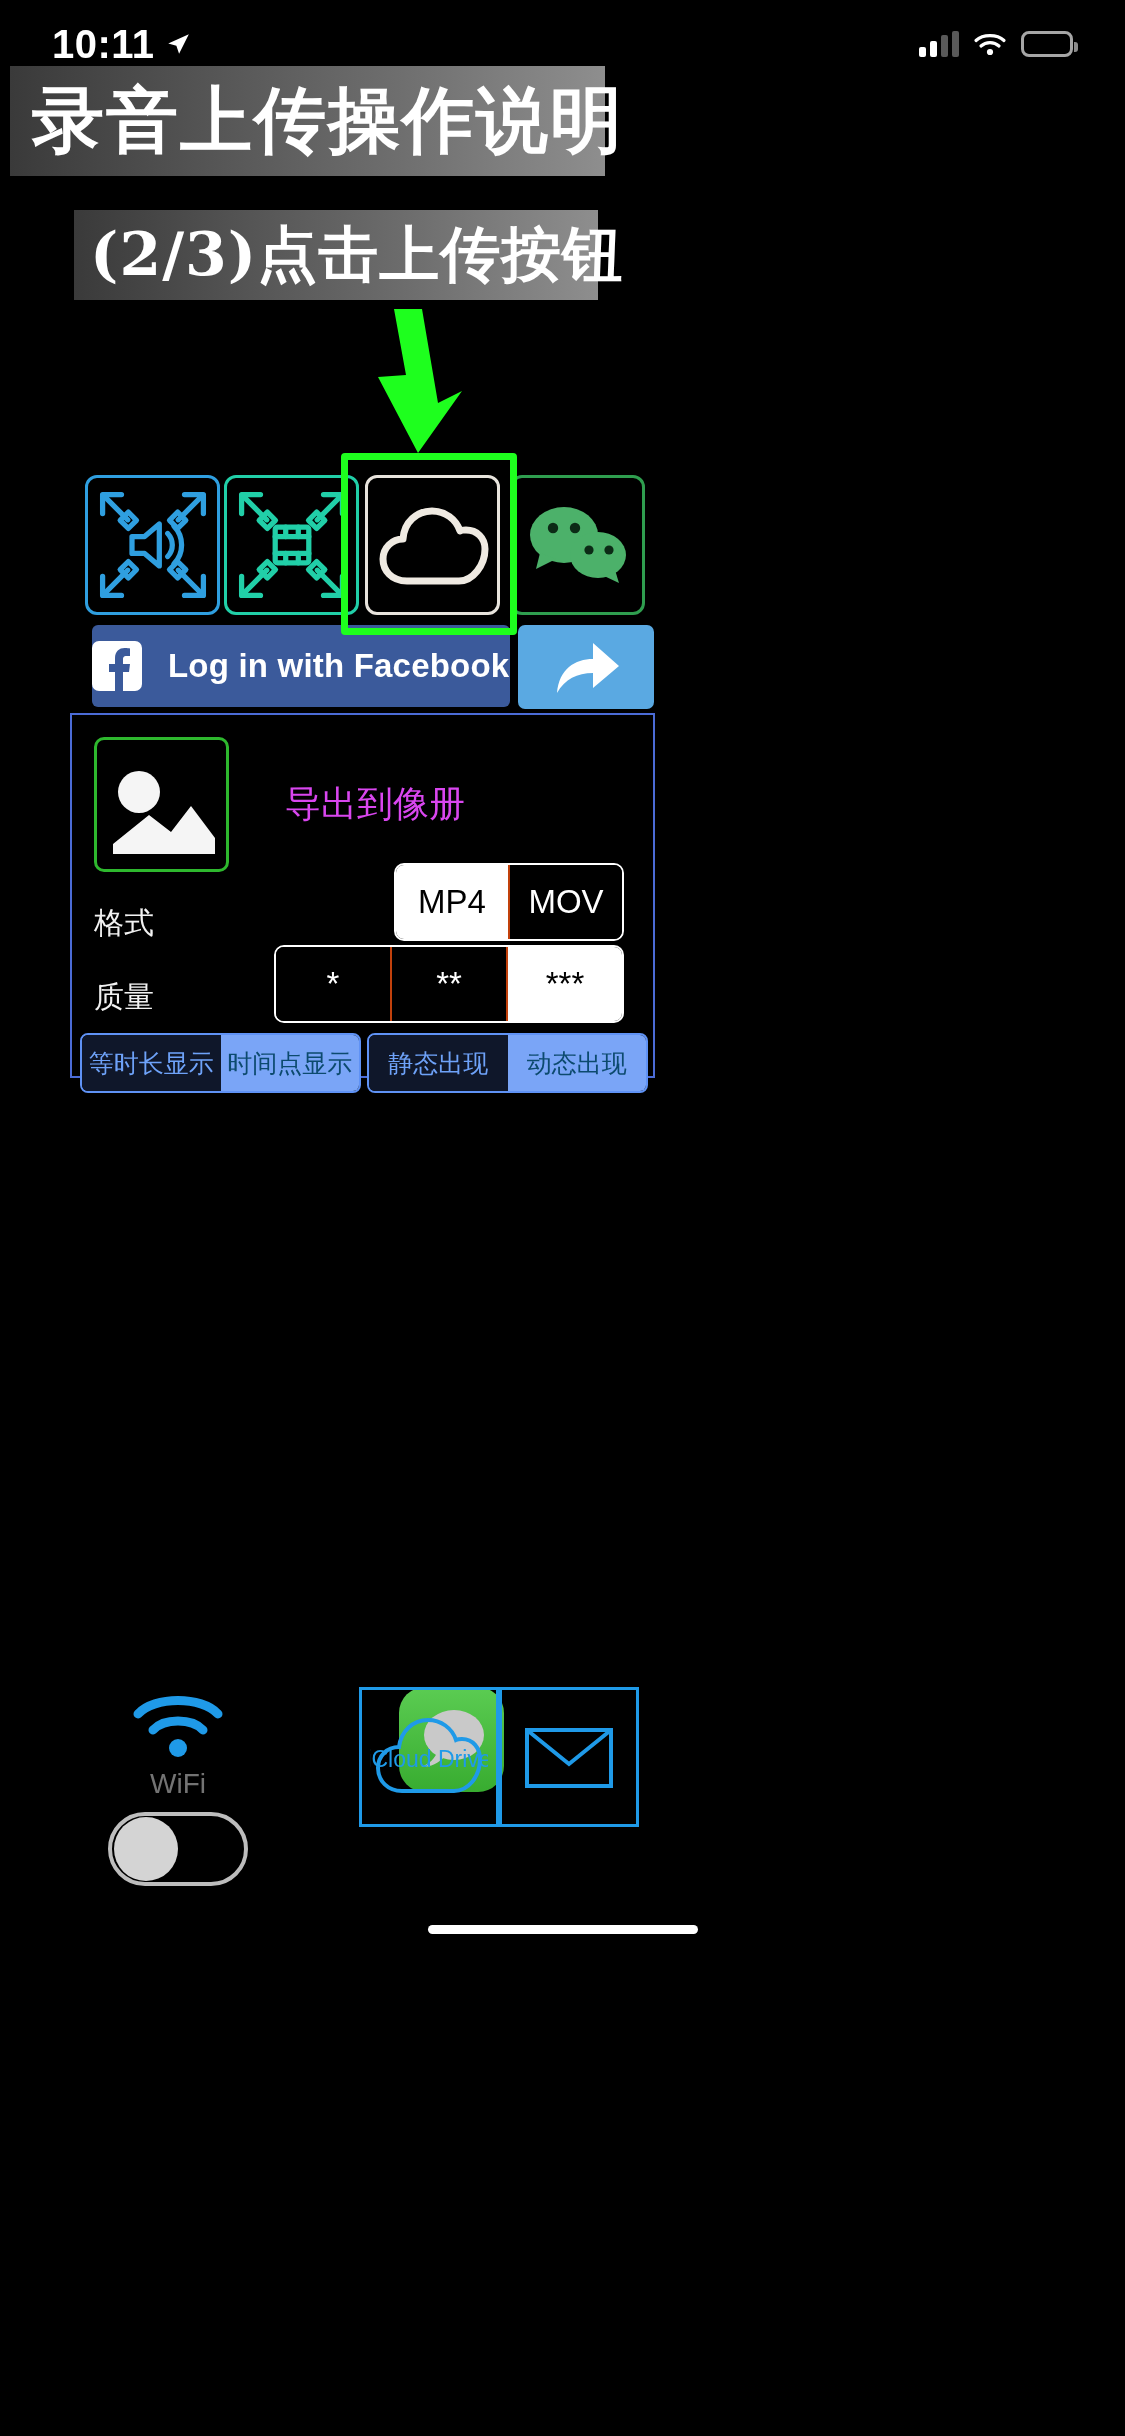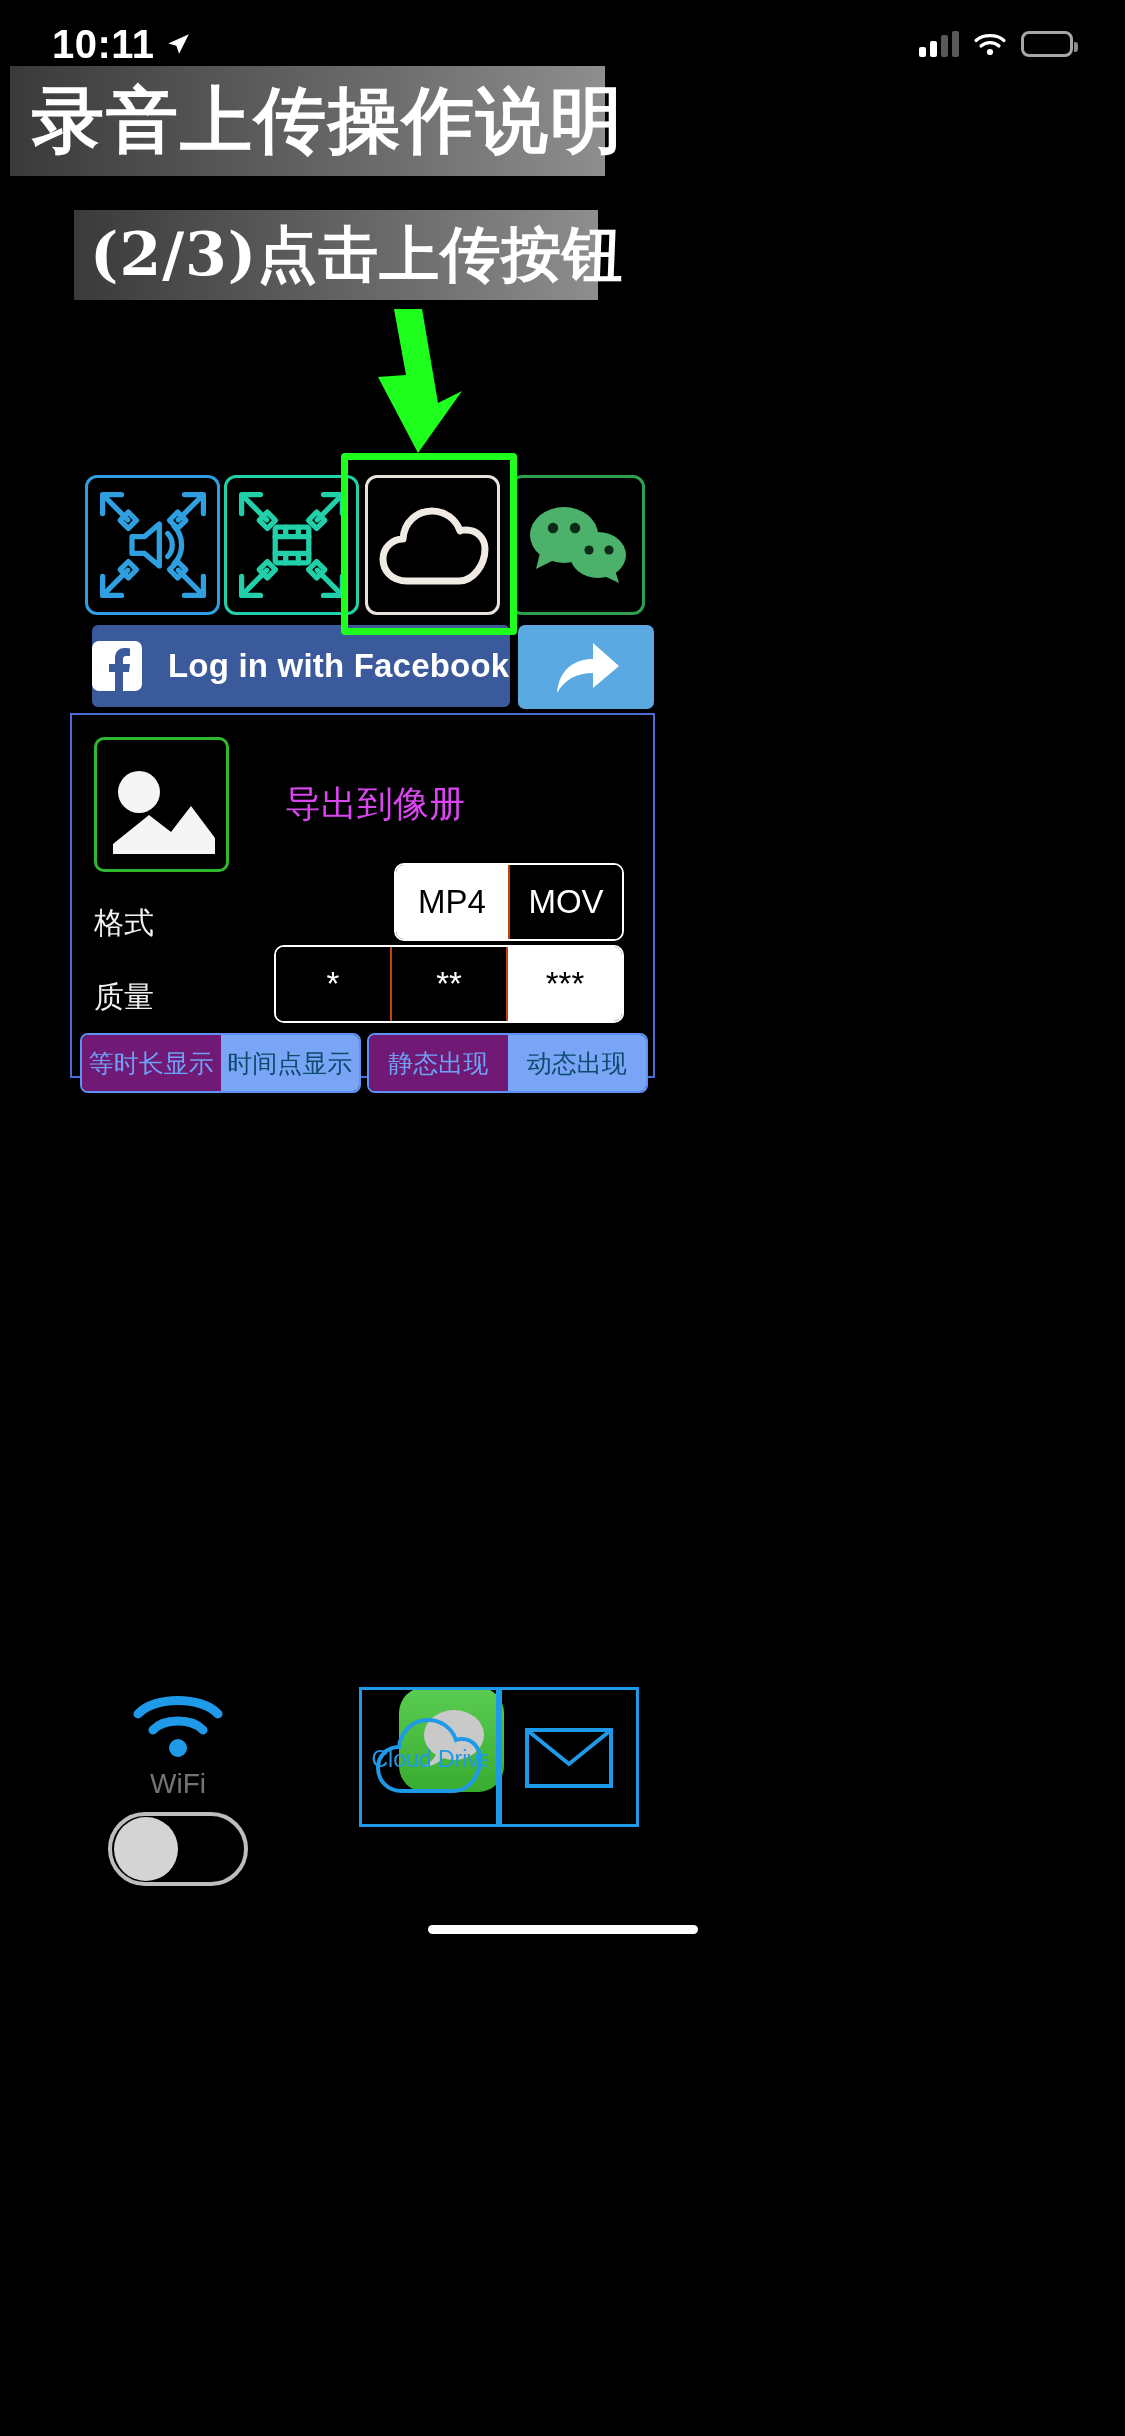--- a/index.html
+++ b/index.html
@@ -94,21 +94,21 @@
   .seg-opt{ flex:1; display:flex; align-items:center; justify-content:center;
             font-size:33px; background:#000; color:#fff; border-right:2px solid #c2410c; }
   .seg-opt:last-child{ border-right:none; }
   .seg-opt.on{ background:#fff; color:#000; }
 
   
   .seg-strip{ position:absolute; left:8px; top:318px; width:568px; height:60px;
               display:flex; gap:6px; }
   .seg-pair{ flex:1; display:flex; border:2px solid #5f92f5; border-radius:8px; overflow:hidden; }
   .seg-pair div{ flex:1; display:flex; align-items:center; justify-content:center;
-                 font-size:25px; background:#701a75; color:#6ea2f8; }
+                 font-size:25px; background:#0f172a; color:#6ea2f8; }
   .seg-pair div.on{ background:#7aa5f7; color:#0c4a6e; }
 
   
   .svc{ position:absolute; }
   #wifi-group{ left:88px; top:1690px; width:180px; height:220px; text-align:center; }
   .wifi-label{ color:#737373; font-size:28px; margin-top:4px; }
   .toggle{ width:140px; height:74px; border:4px solid #bdbdbd; border-radius:40px;
            background:#000; position:relative; margin:12px auto 0; }
   .knob{ position:absolute; left:2px; top:1px; width:64px; height:64px; border-radius:50%;
          background:#d4d4d4; }

